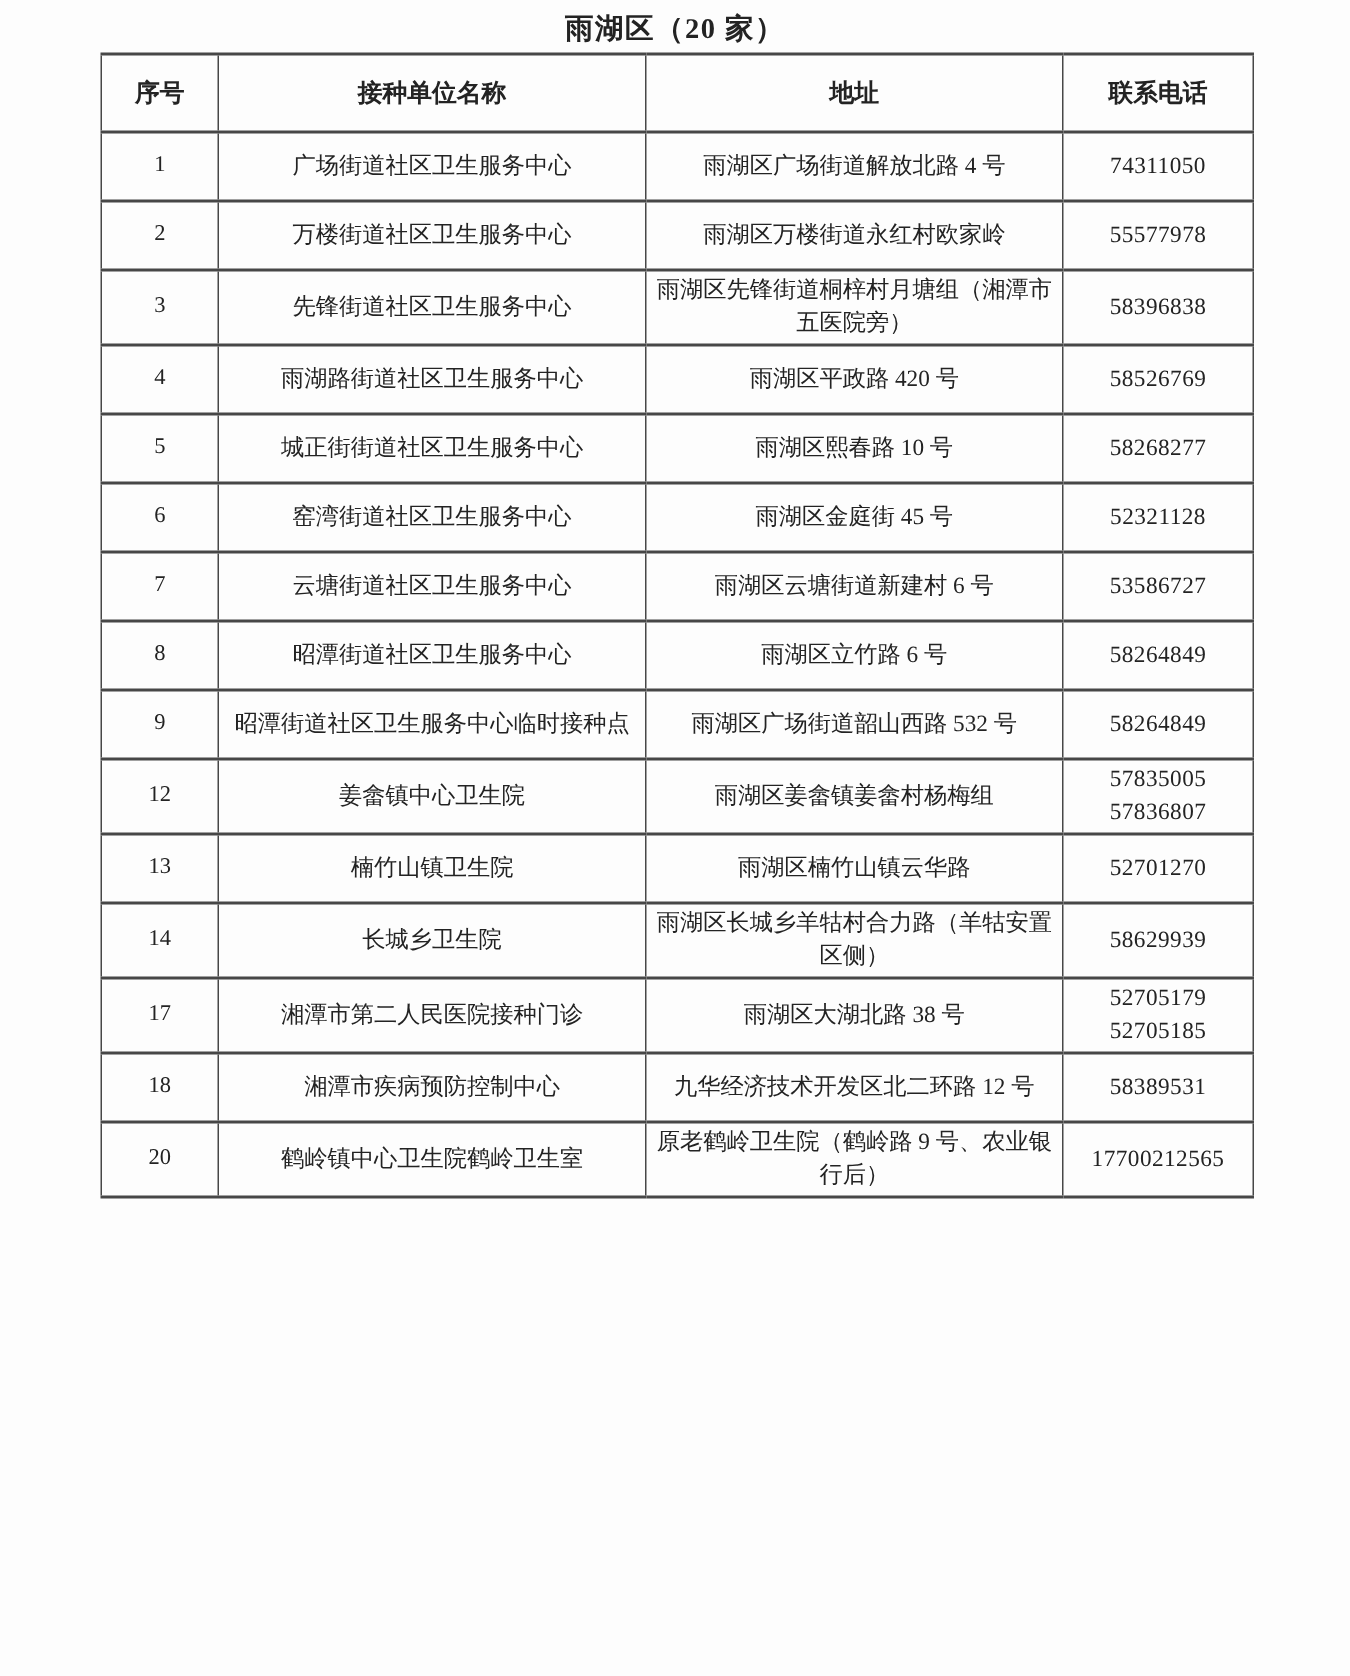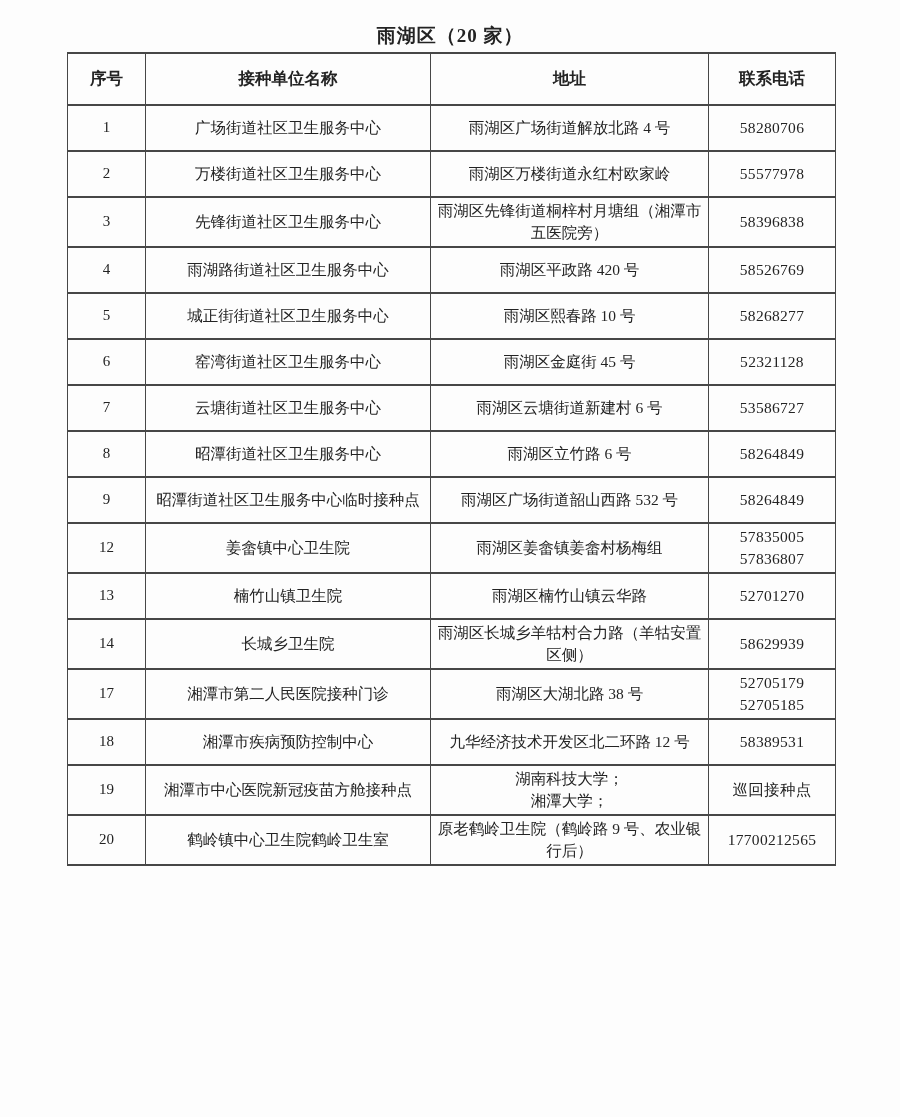--- a/index.html
+++ b/index.html
@@ -14,21 +14,21 @@
     height: 1117px;
     background: #fdfdfd;
     box-sizing: border-box;
     overflow: hidden;
   }
   .doc-title {
     text-align: center;
     font-weight: bold;
     font-size: 19px;
     letter-spacing: 1px;
-    padding-top: 23px;
+    padding-top: 6px;
     height: 26px;
   }
   table.sites {
     border-collapse: collapse;
     table-layout: fixed;
     width: 768px;
     margin-left: 67px;
     margin-top: 3px;
     background: #fdfdfd;
     padding-left: 16px;
@@ -82,21 +82,21 @@
         <th>接种单位名称</th>
         <th>地址</th>
         <th>联系电话</th>
       </tr>
     </thead>
     <tbody>
         <tr>
       <td class="cell-no">1</td>
       <td class="cell-name">广场街道社区卫生服务中心</td>
       <td class="cell-addr">雨湖区广场街道解放北路 4 号</td>
-      <td class="cell-tel">58280706</td>
+      <td class="cell-tel">74311050</td>
     </tr>
         <tr>
       <td class="cell-no">2</td>
       <td class="cell-name">万楼街道社区卫生服务中心</td>
       <td class="cell-addr">雨湖区万楼街道永红村欧家岭</td>
       <td class="cell-tel">55577978</td>
     </tr>
         <tr>
       <td class="cell-no">3</td>
       <td class="cell-name">先锋街道社区卫生服务中心</td>
@@ -165,27 +165,20 @@
       <td class="cell-tel">52705179
 52705185</td>
     </tr>
         <tr>
       <td class="cell-no">18</td>
       <td class="cell-name">湘潭市疾病预防控制中心</td>
       <td class="cell-addr">九华经济技术开发区北二环路 12 号</td>
       <td class="cell-tel">58389531</td>
     </tr>
         <tr>
-      <td class="cell-no">19</td>
-      <td class="cell-name">湘潭市中心医院新冠疫苗方舱接种点</td>
-      <td class="cell-addr">湖南科技大学；
-湘潭大学；</td>
-      <td class="cell-tel">巡回接种点</td>
-    </tr>
-        <tr>
       <td class="cell-no">20</td>
       <td class="cell-name">鹤岭镇中心卫生院鹤岭卫生室</td>
       <td class="cell-addr">原老鹤岭卫生院（鹤岭路 9 号、农业银行后）</td>
       <td class="cell-tel">17700212565</td>
     </tr>
       </tbody>
   </table>
 
 </div>
 

